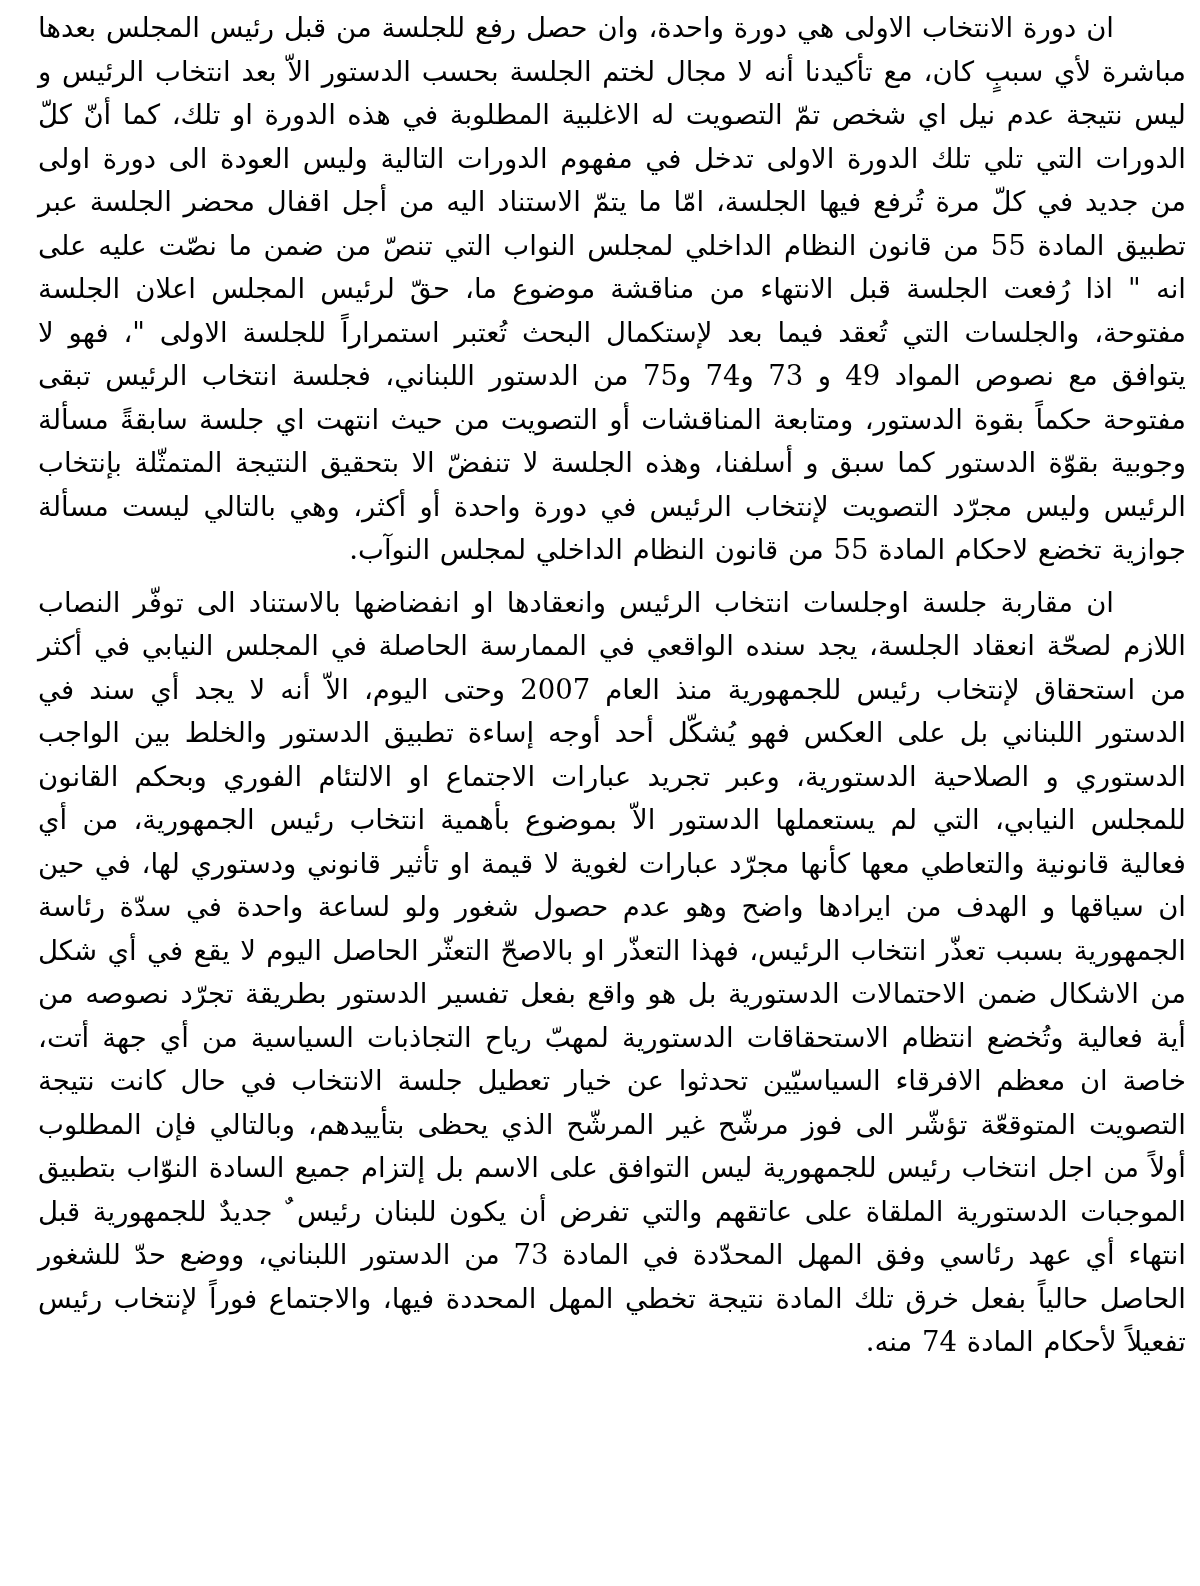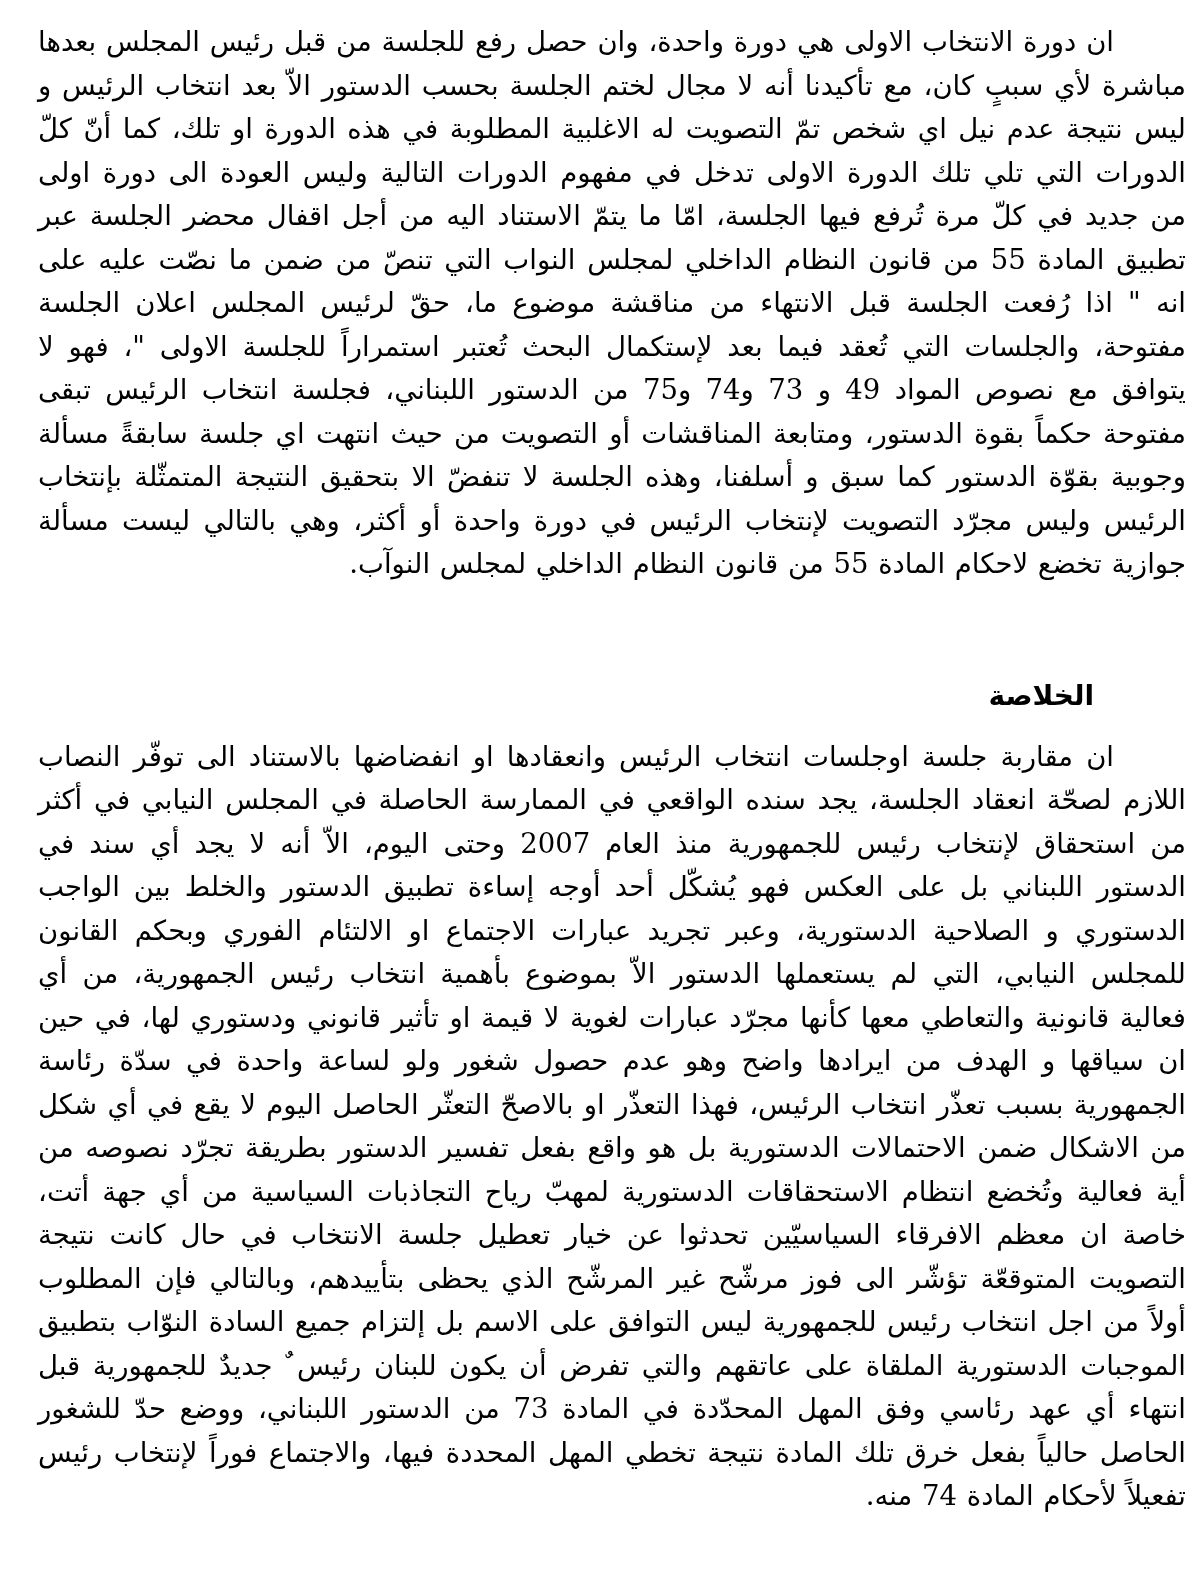--- a/index.html
+++ b/index.html
@@ -9,21 +9,21 @@
   }
   .page {
     position: relative;
     width: 1200px;
     height: 1586px;
     background: #ffffff;
     color: #000000;
     direction: rtl;
     overflow: hidden;
     box-sizing: border-box;
-    padding: 20px 14px 0 38px;
+    padding: 6px 14px 0 38px;
     font-family: "DejaVu Serif", "DejaVu Sans", sans-serif;
   }
   .body-paragraph {
     margin: 0;
     font-size: 27.5px;
     line-height: 43.5px;
     text-align: justify;
     text-indent: 72px;
     word-spacing: 1px;
   }
@@ -37,16 +37,15 @@
   .summary-paragraph {
     margin-top: 9px;
   }
 </style>
 </head>
 <body>
 
 <div class="page">
   <p class="body-paragraph">ان دورة الانتخاب الاولى هي دورة واحدة، وان حصل رفع للجلسة من قبل رئيس المجلس بعدها مباشرة لأي سببٍ كان، مع تأكيدنا أنه لا مجال لختم الجلسة بحسب الدستور الاّ بعد انتخاب الرئيس و ليس نتيجة عدم نيل اي شخص تمّ التصويت له الاغلبية المطلوبة في هذه الدورة او تلك، كما أنّ كلّ الدورات التي تلي تلك الدورة الاولى تدخل في مفهوم الدورات التالية وليس العودة الى دورة اولى من جديد في كلّ مرة تُرفع فيها الجلسة، امّا ما يتمّ الاستناد اليه من أجل اقفال محضر الجلسة عبر تطبيق المادة 55 من قانون النظام الداخلي لمجلس النواب  التي تنصّ من ضمن ما نصّت عليه على انه " اذا رُفعت الجلسة قبل الانتهاء من مناقشة موضوع ما، حقّ لرئيس المجلس اعلان الجلسة مفتوحة، والجلسات التي تُعقد فيما بعد لإستكمال البحث تُعتبر استمراراً للجلسة الاولى "، فهو لا يتوافق مع نصوص المواد 49 و 73 و74 و75 من الدستور اللبناني، فجلسة انتخاب الرئيس تبقى مفتوحة حكماً بقوة الدستور، ومتابعة المناقشات أو التصويت من حيث انتهت اي جلسة سابقةً مسألة وجوبية بقوّة الدستور كما سبق و أسلفنا، وهذه الجلسة لا تنفضّ الا بتحقيق النتيجة المتمثّلة بإنتخاب الرئيس وليس مجرّد التصويت لإنتخاب الرئيس في دورة واحدة أو أكثر، وهي بالتالي ليست مسألة جوازية تخضع لاحكام المادة 55 من  قانون النظام الداخلي لمجلس النوآب.</p>
 
-  <h2 class="section-heading">الخلاصة</h2>
 
   <p class="body-paragraph summary-paragraph">ان مقاربة جلسة اوجلسات انتخاب الرئيس وانعقادها او انفضاضها بالاستناد الى توفّر النصاب اللازم لصحّة انعقاد الجلسة، يجد سنده الواقعي في الممارسة الحاصلة في المجلس النيابي في أكثر من استحقاق لإنتخاب رئيس للجمهورية منذ العام 2007 وحتى اليوم، الاّ أنه لا يجد أي سند في الدستور اللبناني بل على العكس فهو يُشكّل أحد أوجه إساءة تطبيق الدستور والخلط بين الواجب الدستوري و الصلاحية الدستورية، وعبر تجريد عبارات الاجتماع او الالتئام الفوري وبحكم القانون للمجلس النيابي، التي لم يستعملها الدستور الاّ بموضوع بأهمية انتخاب رئيس الجمهورية، من أي فعالية قانونية والتعاطي معها كأنها مجرّد عبارات لغوية لا قيمة او تأثير قانوني ودستوري لها، في حين ان سياقها و الهدف من ايرادها واضح وهو عدم حصول شغور ولو لساعة واحدة في سدّة رئاسة الجمهورية بسبب تعذّر انتخاب الرئيس، فهذا التعذّر او بالاصحّ التعثّر الحاصل اليوم لا يقع في أي شكل من الاشكال ضمن الاحتمالات الدستورية بل هو واقع بفعل تفسير الدستور بطريقة تجرّد نصوصه من أية فعالية وتُخضع  انتظام الاستحقاقات الدستورية لمهبّ رياح التجاذبات السياسية من أي جهة أتت، خاصة ان معظم الافرقاء السياسيّين تحدثوا عن خيار تعطيل جلسة الانتخاب في حال كانت نتيجة التصويت المتوقعّة تؤشّر الى فوز مرشّح غير المرشّح الذي يحظى بتأييدهم، وبالتالي فإن المطلوب أولاً من اجل انتخاب رئيس للجمهورية ليس التوافق على الاسم بل إلتزام  جميع السادة النوّاب بتطبيق الموجبات الدستورية الملقاة على عاتقهم والتي تفرض أن يكون للبنان رئيس ٌ جديدٌ للجمهورية قبل انتهاء أي عهد رئاسي وفق المهل المحدّدة في المادة 73 من الدستور اللبناني، ووضع حدّ للشغور الحاصل حالياً بفعل خرق تلك المادة نتيجة تخطي المهل المحددة فيها، والاجتماع فوراً لإنتخاب رئيس تفعيلاً لأحكام المادة 74 منه.</p>
 </div>
 
 </body></html>

